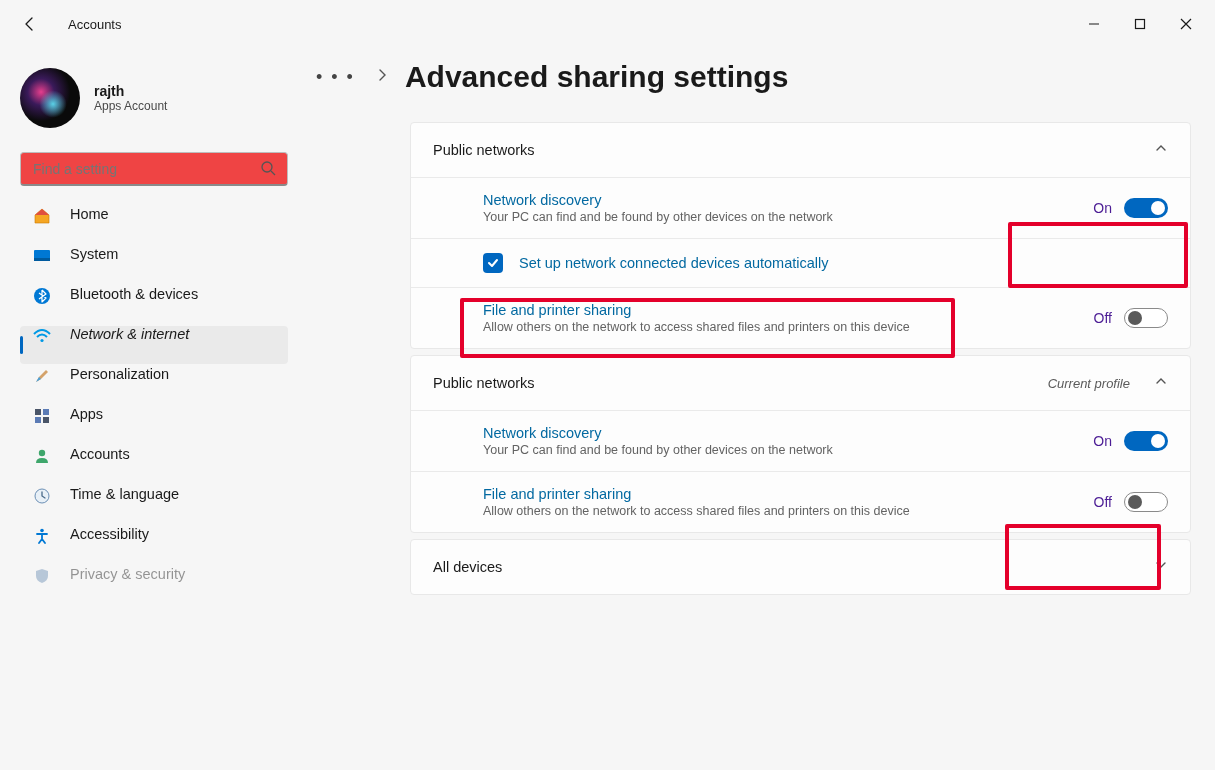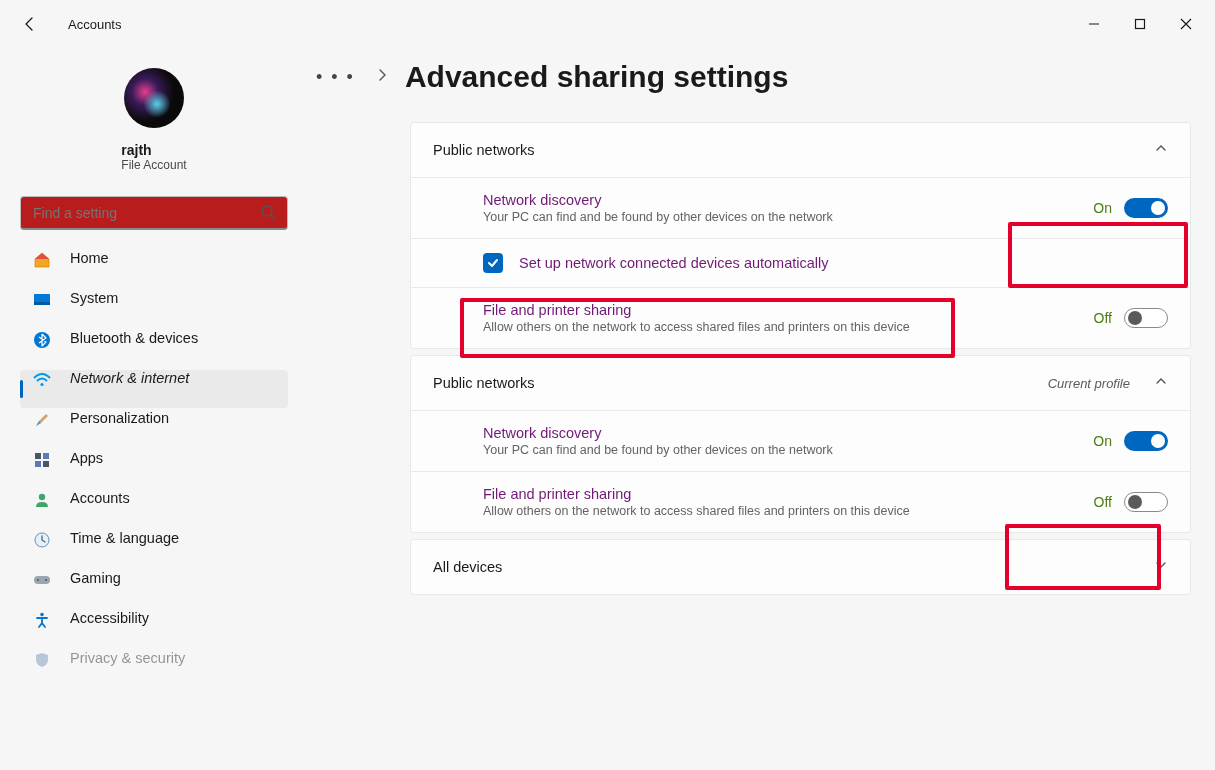--- a/index.html
+++ b/index.html
@@ -12,29 +12,29 @@
   .app-title { font-size: 13px; color: #1a1a1a; }
   .win-controls { display: flex; }
   .win-btn { width: 46px; height: 36px; display:flex; align-items:center; justify-content:center; cursor: pointer; }
 
   
   .content { display: flex; height: calc(770px - 48px); }
   .sidebar { width: 300px; padding: 20px 12px 0 20px; display:flex; flex-direction:column; overflow: hidden; }
   .main { flex:1; padding: 12px 24px 0 110px; overflow-y: auto; }
 
   
-  .profile { display:flex; align-items:center; gap:14px; margin-bottom: 24px; flex-direction: column; }
+  .profile { display:flex; align-items:center; gap:14px; margin-bottom: 24px; }
   .avatar { width: 60px; height: 60px; border-radius: 50%; background: radial-gradient(circle at 35% 40%, #e53e8d 0%, #3a1a5a 25%, #0a0a0a 55%); position: relative; overflow:hidden; }
   .avatar::after{ content:""; position:absolute; inset:0; background: radial-gradient(circle at 55% 60%, #5ad1e6 0%, transparent 28%); }
   .profile-name { font-size: 14px; font-weight:600; color:#1a1a1a; }
   .profile-sub { font-size: 12px; color:#4a4a4a; }
 
   
   .search { position: relative; margin-bottom: 20px; }
-  .search input { width: 100%; height: 34px; border: 1px solid #bdbdbd; border-bottom: 2px solid #8a8a8a; border-radius: 4px; background: #b91c1c; padding: 0 40px 0 12px; font-size: 14px; outline: none; }
+  .search input { width: 100%; height: 34px; border: 1px solid #bdbdbd; border-bottom: 2px solid #8a8a8a; border-radius: 4px; background: #ef4444; padding: 0 40px 0 12px; font-size: 14px; outline: none; }
   .search-icon { position:absolute; right: 12px; top: 8px; color: #555; }
 
   
   .nav { display:flex; flex-direction:column; gap: 2px; }
   .nav-item { display:flex; align-items:flex-start; height: 38px; border-radius: 4px; padding: 0 12px; gap: 18px; cursor:pointer; font-size: 14.5px; color:#1a1a1a; }
   .nav-item.selected { background: #eaeaea; position: relative; font-style: italic; }
   .nav-item.selected::before { content:""; position:absolute; left:0; top:10px; bottom:10px; width:3px; background:#0067c0; border-radius:2px; }
   .nav-icon { width: 20px; height: 20px; display:flex; align-items:center; justify-content:center; }
 
   
@@ -45,32 +45,32 @@
 
   
   .card { background:#fdfdfd; border:1px solid #e8e8e8; border-radius:4px; margin-bottom: 6px; }
   .section-header { display:flex; align-items:center; justify-content:space-between; padding: 18px 22px; cursor:pointer; }
   .section-title { font-size: 14.5px; color:#1a1a1a; }
   .current-profile { font-size: 13px; color:#5a5a5a; margin-right: 10px; }
   .divider { height:1px; background:#eaeaea; }
 
   .row { display:flex; align-items:center; justify-content:space-between; padding: 14px 22px 14px 72px; }
   .row-text { display:flex; flex-direction:column; gap:2px; }
-  .row-title { font-size: 14.5px; color:#701a75; }
+  .row-title { font-size: 14.5px; color:#0369a1; }
   .row-sub { font-size: 12.5px; color:#636363; }
   .row-right { display:flex; align-items:center; gap:12px; }
 
   
   .toggle { width: 44px; height: 20px; border-radius: 10px; position:relative; cursor:pointer; }
   .toggle .knob { position:absolute; top:3px; width:14px; height:14px; border-radius:50%; }
   .toggle.on { background:#0067c0; }
   .toggle.on .knob { right:3px; background:#fff; }
   .toggle.off { background:#fff; border:1px solid #8a8a8a; }
   .toggle.off .knob { left:3px; top:2px; background:#5a5a5a; }
-  .toggle-label { font-size: 14px; color:#4d7c0f; }
+  .toggle-label { font-size: 14px; color:#4c1d95; }
 
   
   .checkbox { width:20px; height:20px; border-radius:4px; background:#0067c0; display:flex; align-items:center; justify-content:center; cursor:pointer; }
 
   
   .hl { position:absolute; border:4px solid #e4002b; border-radius:2px; pointer-events:none; }
 </style>
 </head>
 <body>
 
@@ -102,21 +102,21 @@
   </div>
 </div>
 
 <div class="content">
 
   <div class="sidebar">
     <div class="profile">
       <div class="avatar"></div>
       <div>
         <div class="profile-name">rajth</div>
-        <div class="profile-sub">File Account</div>
+        <div class="profile-sub">Apps Account</div>
       </div>
     </div>
 
     <div class="search">
       <input type="text" placeholder="Find a setting" style="">
       <span class="search-icon">
         <svg width="16" height="16" viewBox="0 0 16 16">
             <circle cx="7" cy="7" r="5" stroke="#555" stroke-width="1.3" fill="none"></circle>
             <line x1="11" y1="11" x2="15" y2="15" stroke="#555" stroke-width="1.3"></line>
           </svg>
@@ -195,30 +195,20 @@
             <svg width="18" height="18" viewBox="0 0 18 18">
               <circle cx="9" cy="9" r="7" fill="#e8f0f7" stroke="#6b8fb5" stroke-width="1"></circle>
               <path d="M9 5 V9 L12 11" stroke="#4a6a8a" stroke-width="1.3" fill="none" stroke-linecap="round"></path>
             </svg>
           </span>
         <span>Time &amp; language</span>
       </div>
       <div class="nav-item">
         <span class="nav-icon">
             <svg width="18" height="18" viewBox="0 0 18 18">
-              <rect x="1" y="5" width="16" height="8" rx="4" fill="#9aa5b1"></rect>
-              <circle cx="5" cy="9" r="1" fill="#4a5568"></circle>
-              <circle cx="13" cy="9" r="1" fill="#4a5568"></circle>
-            </svg>
-          </span>
-        <span>Gaming</span>
-      </div>
-      <div class="nav-item">
-        <span class="nav-icon">
-            <svg width="18" height="18" viewBox="0 0 18 18">
               <circle cx="9" cy="3.5" r="1.8" fill="#0078d4"></circle>
               <path d="M4 7 L14 7 M9 7 V12 M9 12 L6 16 M9 12 L12 16" stroke="#0078d4" stroke-width="1.8" stroke-linecap="round"></path>
             </svg>
           </span>
         <span>Accessibility</span>
       </div>
       <div class="nav-item" style="opacity:0.45">
         <span class="nav-icon">
             <svg width="18" height="18" viewBox="0 0 18 18">
               <path d="M9 2 L15 4 V9 Q15 14 9 16 Q3 14 3 9 V4 Z" fill="#6b8fb5"></path>

